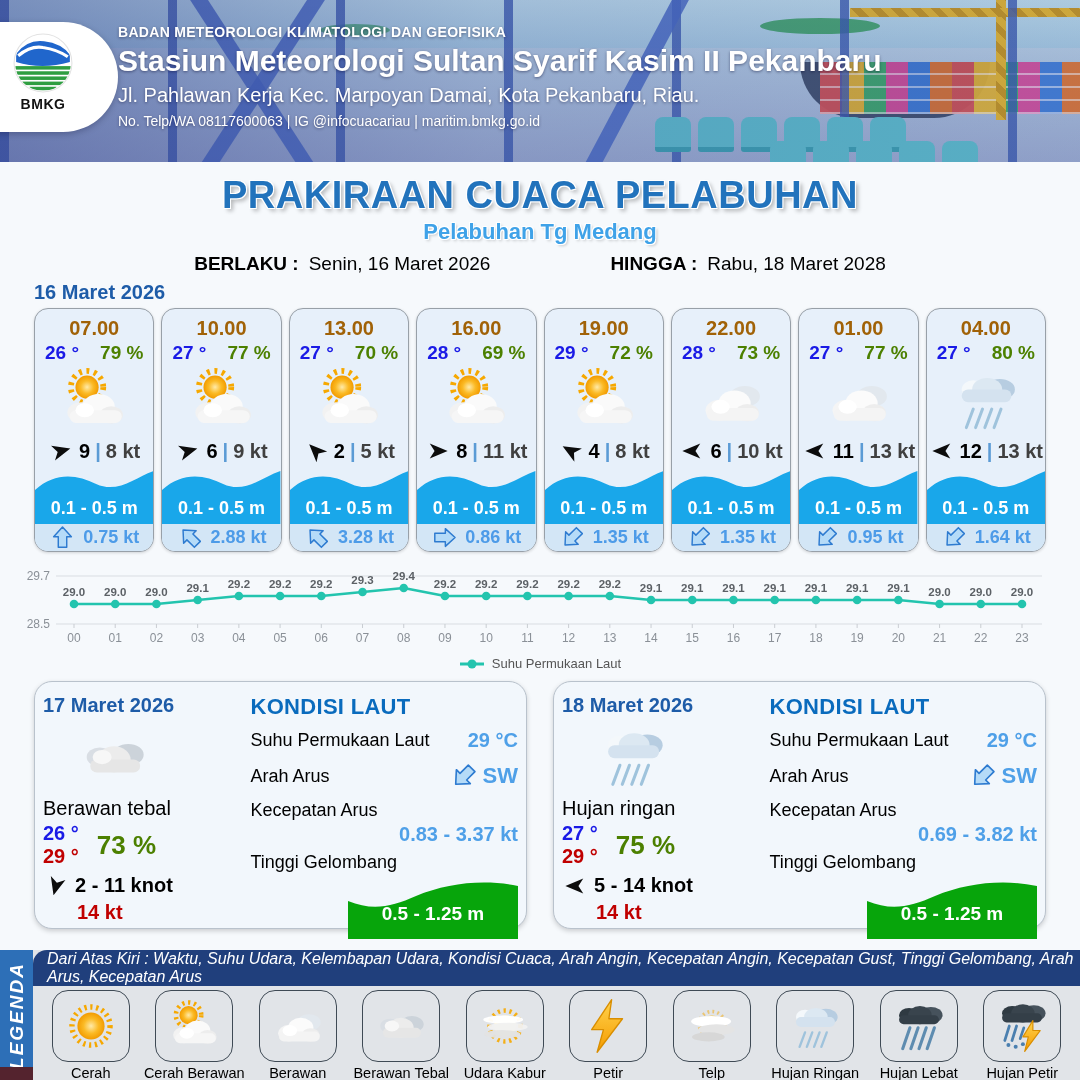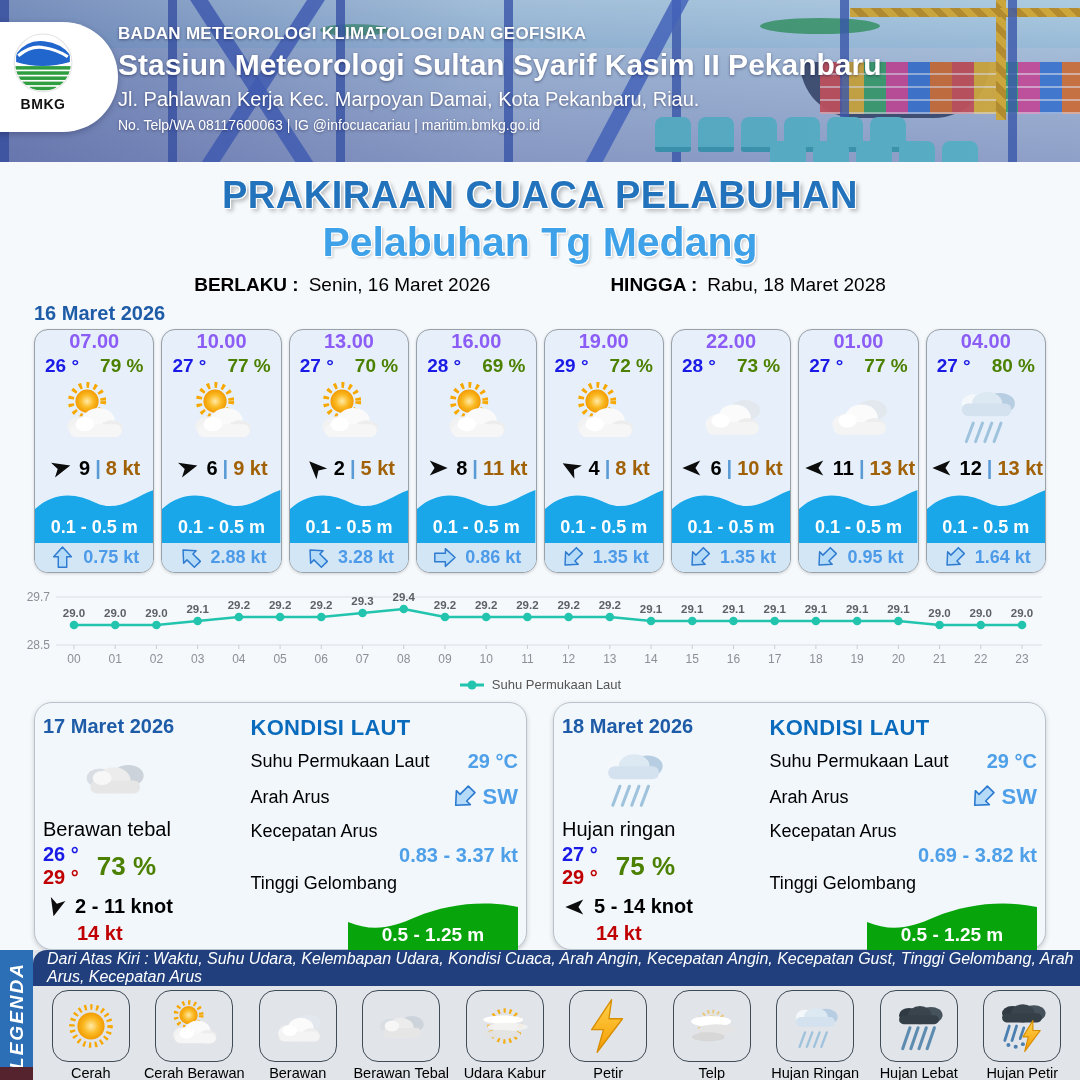--- a/index.html
+++ b/index.html
@@ -31,52 +31,52 @@
   .art-chairs{position:absolute;bottom:10px;left:655px;display:flex;gap:7px;}
   .art-chairs2{position:absolute;bottom:-14px;left:770px;display:flex;gap:7px;}
   .chair{width:36px;height:30px;background:#5fc2ce;border-radius:8px 8px 3px 3px;border-bottom:5px solid #3da4b2;}
   .art-tint{position:absolute;inset:0;background:linear-gradient(90deg,rgba(47,60,138,.50),rgba(47,60,138,.22) 45%,rgba(47,60,138,.14));}
   .hdr-logo{position:absolute;left:-70px;top:22px;width:188px;height:110px;background:#fff;border-radius:56px;
             box-shadow:0 2px 6px rgba(0,0,30,.25);}
   .hdr-logo .lg{position:absolute;left:82px;top:10px;width:62px;height:62px;}
   .hdr-logo .lgt{position:absolute;left:76px;top:74px;width:74px;text-align:center;font-weight:bold;
                  font-size:14px;letter-spacing:.5px;color:#111;}
   .hdr-text{position:absolute;left:118px;top:24px;right:10px;color:#fff;text-shadow:0 1px 3px rgba(0,0,40,.45);}
-  .h-agency{font-size:17px;font-weight:bold;letter-spacing:.3px;}
+  .h-agency{font-size:14px;font-weight:bold;letter-spacing:.3px;}
   .h-station{font-size:30px;font-weight:bold;margin-top:4px;}
   .h-addr{font-size:20px;margin-top:6px;}
   .h-contact{font-size:14px;margin-top:6px;}
 
   
   .titleblock{text-align:center;padding-top:12px;}
   .t-main{margin:0;font-size:38px;font-weight:800;letter-spacing:.5px;color:#2273bc;
      text-shadow:-1px -1px 0 #fff,1px -1px 0 #fff,-1px 1px 0 #fff,1px 1px 0 #fff,3px 3px 4px rgba(0,0,0,.28);}
-  .t-sub{margin:2px 4px 0;font-size:41px;font-weight:800;color:#3fa2e8;
+  .t-sub{margin:2px 4px 0;font-size:22px;font-weight:800;color:#3fa2e8;
      text-shadow:-1px -1px 0 #fff,1px -1px 0 #fff,-1px 1px 0 #fff,1px 1px 0 #fff,2px 2px 3px rgba(0,0,0,.2);}
   .validity{margin-top:8px;font-size:19px;color:#000;display:flex;justify-content:center;gap:10px;}
   .validity .vl{font-weight:bold;}
   .validity .hin{margin-left:110px;}
 
   
   .day1{margin:6px 34px 0;}
   .day-label{font-size:20px;font-weight:bold;color:#1e5ca8;margin-bottom:4px;}
   .cards{display:flex;gap:7px;height:244px;}
   .fcard{flex:1;border:1.5px solid #98a0a8;border-radius:14px;background:#e7f0fa;overflow:hidden;
          display:flex;flex-direction:column;box-shadow:0 1px 3px rgba(0,0,0,.15);}
-  .f-time{text-align:center;font-size:20px;font-weight:bold;color:#8b5cf6;margin-top:0;}
+  .f-time{text-align:center;font-size:20px;font-weight:bold;color:#a16207;margin-top:8px;}
   .f-th{display:flex;justify-content:space-between;padding:2px 10px 0;font-size:19px;font-weight:bold;}
   .f-temp{color:#1a1ae6;}
   .f-hum{color:#4c8000;}
   .f-ic{height:76px;display:flex;align-items:center;justify-content:center;}
   .f-ic svg{width:82px;height:74px;}
   .f-wind{display:flex;align-items:center;justify-content:center;gap:5px;font-size:20px;font-weight:bold;height:30px;}
   .dart{display:inline-block;width:26px;height:22px;line-height:0;}
   .dart svg{width:26px;height:22px;}
   .f-pipe{color:#5b9bd5;font-weight:bold;}
-  .f-gust{color:#a16207;}
+  .f-gust{color:#404040;}
   .f-wave{position:relative;height:60px;flex:0 0 60px;}
   .f-wave svg{position:absolute;inset:0;width:100%;height:100%;}
   .f-wave span{position:absolute;left:0;right:0;bottom:5px;text-align:center;color:#fff;font-weight:bold;font-size:18px;}
   .f-cur{flex:1;background:#d3e6f6;display:flex;align-items:center;justify-content:center;gap:7px;
          font-size:18px;font-weight:bold;color:#4d9be8;}
   .barrow{display:inline-block;width:27px;height:27px;line-height:0;}
   .barrow svg{width:27px;height:27px;}
 
   
   .chartsec{margin:8px 0 0;}

